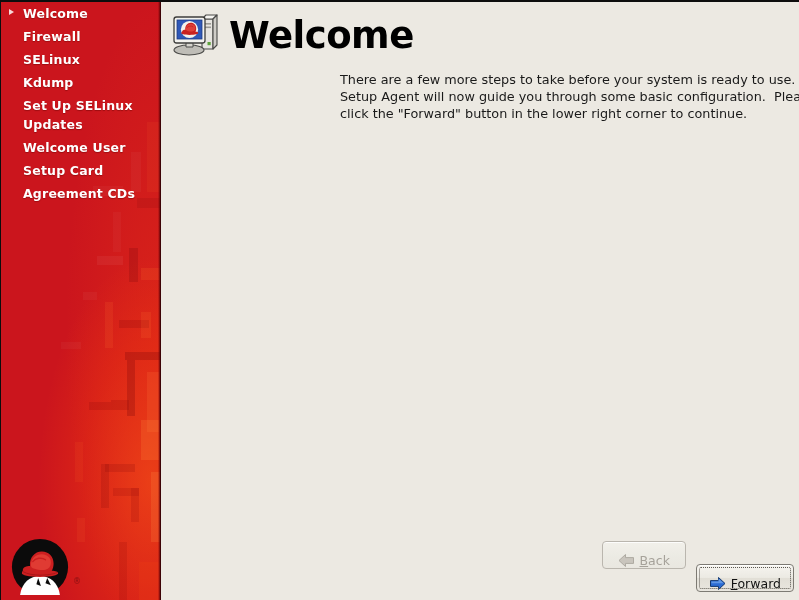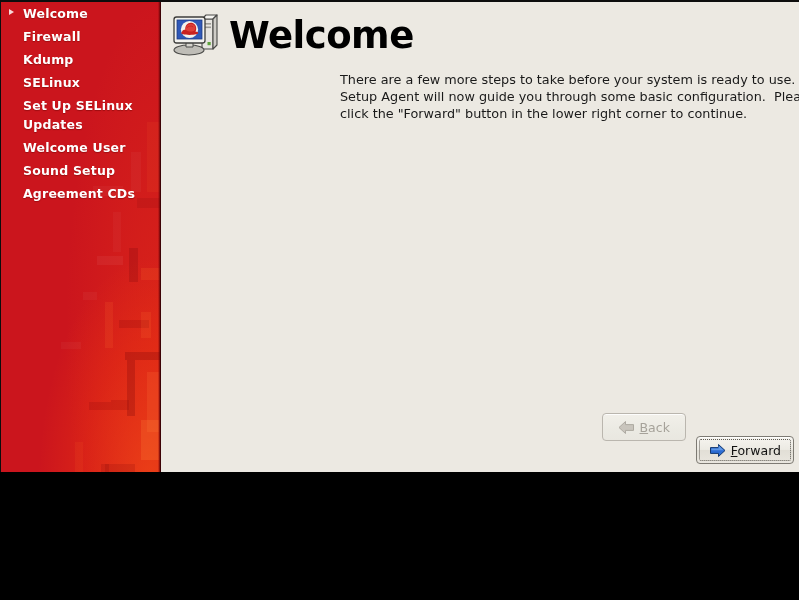--- a/index.html
+++ b/index.html
@@ -10,21 +10,21 @@
   body {
     width: 799px;
     height: 600px;
     overflow: hidden;
     font-family: "DejaVu Sans", sans-serif;
   }
 
   #app {
     position: relative;
     width: 799px;
-    height: 472px;
+    height: 600px;
     background: #ece9e2;
     box-sizing: border-box;
     border-top: 2px solid #0d0d0d;
     border-left: 1px solid #0d0d0d;
     overflow: hidden;
   }
 
   
   #sidebar {
     position: absolute;
@@ -167,21 +167,21 @@
   #buttonbar {
     position: absolute;
     right: 5px;
     bottom: 8px;
     display: flex;
     gap: 10px;
     align-items: center;
   }
   .btn {
     display: flex;
-    align-items: center;
+    align-items: flex-end;
     justify-content: center;
     gap: 5px;
     height: 28px;
     min-width: 84px;
     padding: 0 12px;
     box-sizing: border-box;
     border: 1px solid #98948c;
     border-radius: 4px;
     background: linear-gradient(to bottom, #f6f4ef 0%, #eceae3 48%, #e2dfd6 50%, #e9e6df 100%);
     font-family: "DejaVu Sans", sans-serif;
@@ -261,37 +261,37 @@
       <div class="nav-item selected" style="top:0">
         <span class="marker"></span>
         <span>Welcome</span>
       </div>
       <div class="nav-item">
         
         <span>Firewall</span>
       </div>
       <div class="nav-item">
         
+        <span>SELinux</span>
+      </div>
+      <div class="nav-item">
+        
         <span>Kdump</span>
       </div>
       <div class="nav-item">
         
-        <span>SELinux</span>
-      </div>
-      <div class="nav-item">
-        
         <span>Set Up SELinux Updates</span>
       </div>
       <div class="nav-item">
         
         <span>Welcome User</span>
       </div>
       <div class="nav-item">
         
-        <span>Sound Setup</span>
+        <span>Setup Card</span>
       </div>
       <div class="nav-item">
         
         <span>Agreement CDs</span>
       </div>
     </div>
 
     <svg id="rh-logo" viewBox="0 0 64 64">
       <circle cx="32" cy="32" r="31" fill="#0b0b0b"></circle>
 

